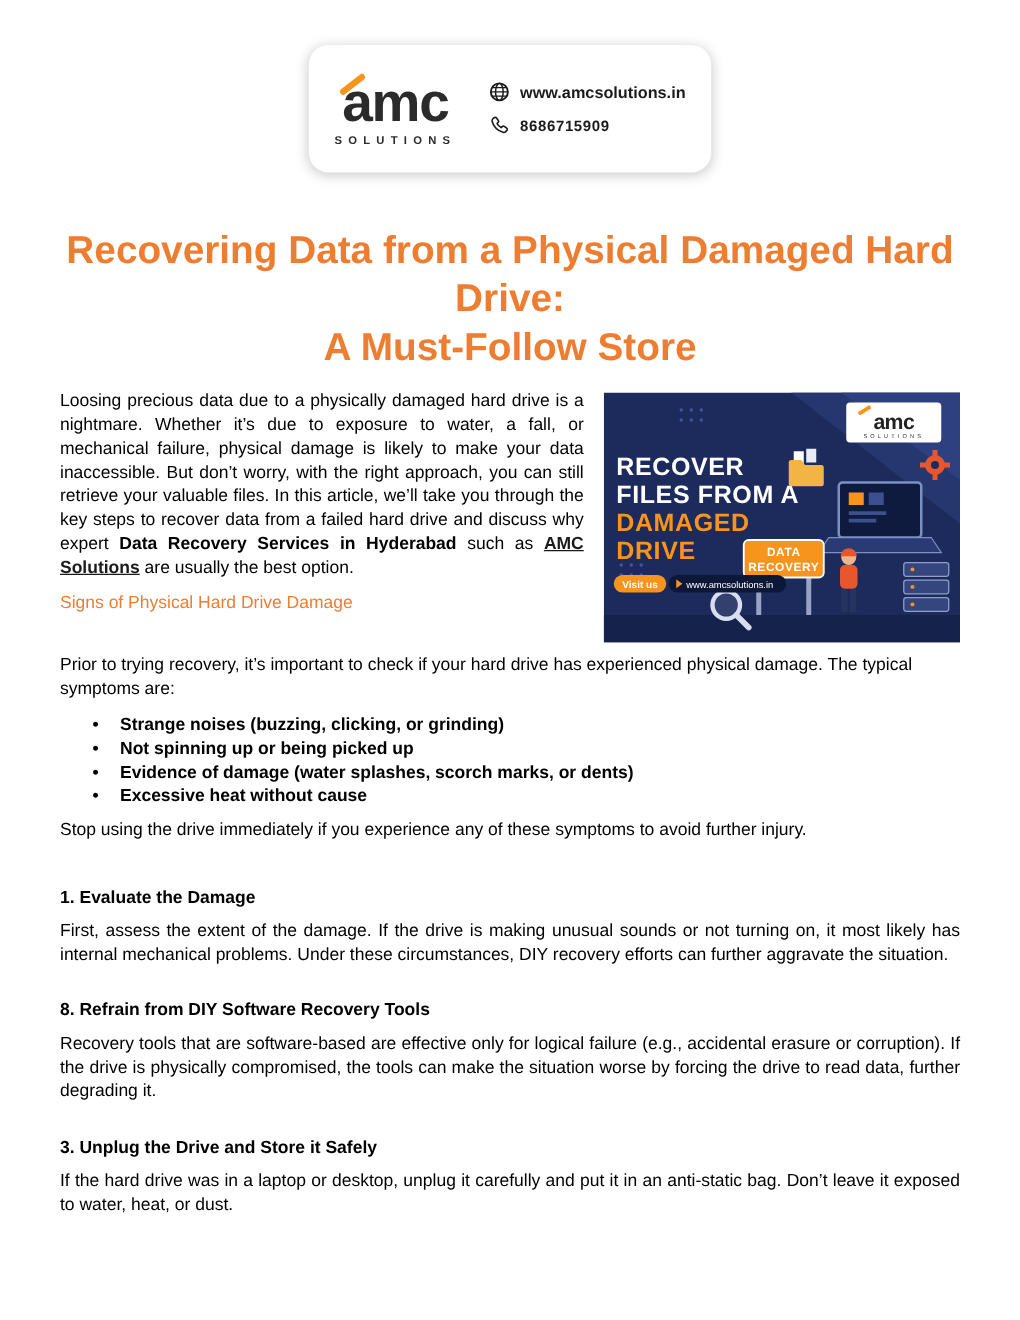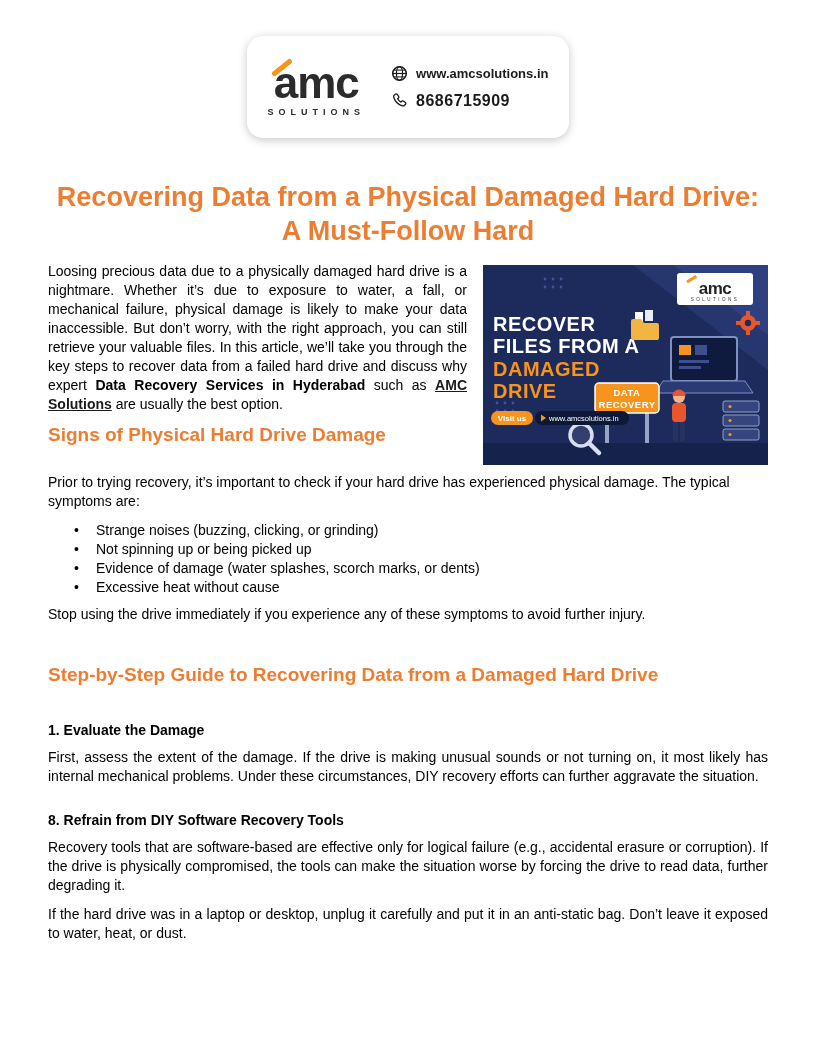--- a/index.html
+++ b/index.html
@@ -18,48 +18,48 @@
   }
   .amc-logo { position:relative; text-align:center; line-height:1; padding-top:4px; }
   .amc-accent { position:absolute; left:2px; top:8px; width:24px; height:5px;
     background:#F7941D; transform:rotate(-38deg); border-radius:2px; }
   .amc-brand { font-size:44px; font-weight:bold; letter-spacing:-1px; color:#2b2b2b; }
   .amc-sub { font-size:9px; letter-spacing:5px; color:#2b2b2b; margin-top:3px; font-weight:bold; }
   .contact { display:flex; flex-direction:column; gap:10px; }
   .contact-row { display:flex; align-items:center; gap:8px; }
   .icon { width:17px; height:17px; flex:0 0 auto; }
   .site { font-size:13px; font-weight:bold; color:#1a1a1a; }
-  .phone { font-size:16px; font-weight:bold; color:#1a1a1a; letter-spacing:0.5px; }
+  .phone { font-size:12px; font-weight:bold; color:#1a1a1a; letter-spacing:0.5px; }
 
   
   .title { margin-top:42px; text-align:center; color:#ED7D31;
-    font-size:27px; font-weight:bold; line-height:1.26; }
+    font-size:31px; font-weight:bold; line-height:1.26; }
 
   
   .content { margin-top:14px; }
   .body { font-size:14px; line-height:1.36; color:#000; }
   .justify { text-align:justify; }
   .doc-link { color:#1a1a1a; font-weight:bold; text-decoration:underline; cursor:pointer; }
   b { font-weight:bold; }
 
   .banner { float:right; width:285px; height:200px; margin:3px 0 8px 16px; }
   .banner-svg { display:block; }
   .banner-svg text { font-family:"Liberation Sans", sans-serif; }
   .bh { font-size:20px; font-weight:bold; letter-spacing:0.5px; }
   .fill-white { fill:#ffffff; } .fill-orange { fill:#F7941D; }
   .bl-brand { font-size:17px; font-weight:bold; fill:#232323; letter-spacing:-0.5px; }
   .bl-sub { font-size:4.5px; fill:#333; letter-spacing:2.5px; }
   .sign-t { fill:#fff; font-size:9.5px; font-weight:bold; letter-spacing:0.5px; }
   .visit-t { fill:#fff; font-size:8px; font-weight:bold; }
   .url-t { fill:#fff; font-size:7.5px; }
 
-  .orange-h { color:#ED7D31; font-size:19px; font-weight:bold; margin-top:10px; }
+  .orange-h { color:#ED7D31; font-size:14px; font-weight:normal; margin-top:10px; }
   .clear { clear:both; margin-top:14px; }
 
-  .bullets { list-style:none; margin:10px 0 0 24px; }
+  .bullets { list-style:none; margin:10px 0 0 24px;font-weight:bold; }
   .bullets li { font-size:14px; line-height:1.36; padding-left:24px; position:relative; }
   .bullets li::before { content:"\2022"; position:absolute; left:2px; top:0; }
 
   .outro { margin-top:8px; }
   .step-heading { margin-top:40px; }
   .step-title { font-size:14px; font-weight:bold; margin-top:26px; }
   .step-title.first { margin-top:36px; }
   .step-body { margin-top:10px; }
 </style>
 </head>
@@ -88,21 +88,21 @@
         <svg class="icon" viewBox="0 0 20 20">
           <path d="M5.2 2.6c.6-.6 1.6-.5 2.1.2l1.7 2.3c.4.6.4 1.4-.2 1.9l-1 1c.8 1.7 2.2 3.1 3.9 3.9l1-1c.5-.5 1.3-.6 1.9-.2l2.3 1.7c.7.5.8 1.5.2 2.1l-1.1 1.1c-.7.7-1.7 1-2.6.7-4.8-1.5-8.7-5.4-10.2-10.2-.3-.9 0-1.9.7-2.6z" fill="none" stroke="#1a1a1a" stroke-width="1.5" stroke-linejoin="round"></path>
         </svg>
         <span class="phone">8686715909</span>
       </div>
     </div>
   </header>
 
   <h1 class="title">
     <div>Recovering Data from a Physical Damaged Hard Drive:</div>
-    <div>A Must-Follow Hard</div>
+    <div>A Must-Follow Store</div>
   </h1>
 
   <div class="content">
 
     <div class="banner">
       <svg class="banner-svg" viewBox="0 0 285 200" width="285" height="200">
         <rect width="285" height="200" fill="#1C2A5C"></rect>
         <polygon points="150,0 285,0 285,105" fill="#26366E"></polygon>
         <polygon points="190,0 285,0 285,70" fill="#2F4080"></polygon>
         <rect y="178" width="285" height="22" fill="#15224C"></rect>
@@ -205,24 +205,24 @@
 
     <ul class="bullets">
       <li>Strange noises (buzzing, clicking, or grinding)</li>
       <li>Not spinning up or being picked up</li>
       <li>Evidence of damage (water splashes, scorch marks, or dents)</li>
       <li>Excessive heat without cause</li>
     </ul>
 
     <p class="body outro">Stop using the drive immediately if you experience any of these symptoms to avoid further injury.</p>
 
-    <h2 class="orange-h step-heading">Step-by-Step Guide to Recovering Data from a Damaged Hard Drive</h2>
 
     <h3 class="step-title first">1. Evaluate the Damage</h3>
     <p class="body justify step-body">First, assess the extent of the damage. If the drive is making unusual sounds or not turning on, it most likely has internal mechanical problems. Under these circumstances, DIY recovery efforts can further aggravate the situation.</p>
 
     <h3 class="step-title">8. Refrain from DIY Software Recovery Tools</h3>
     <p class="body justify step-body">Recovery tools that are software-based are effective only for logical failure (e.g., accidental erasure or corruption). If the drive is physically compromised, the tools can make the situation worse by forcing the drive to read data, further degrading it.</p>
 
+    <h3 class="step-title">3. Unplug the Drive and Store it Safely</h3>
     <p class="body justify step-body">If the hard drive was in a laptop or desktop, unplug it carefully and put it in an anti-static bag. Don’t leave it exposed to water, heat, or dust.</p>
 
   </div>
 </div>
 
 </body></html>

